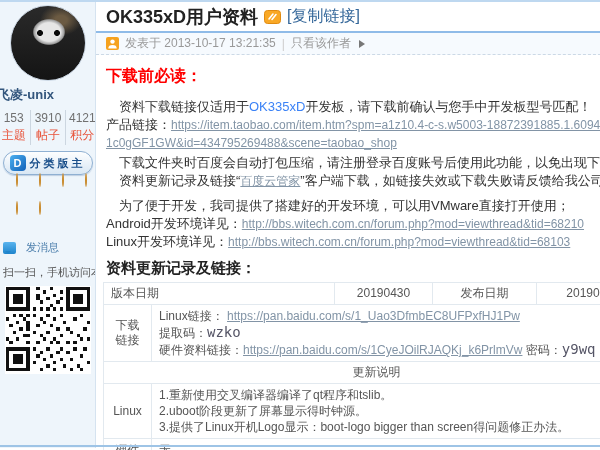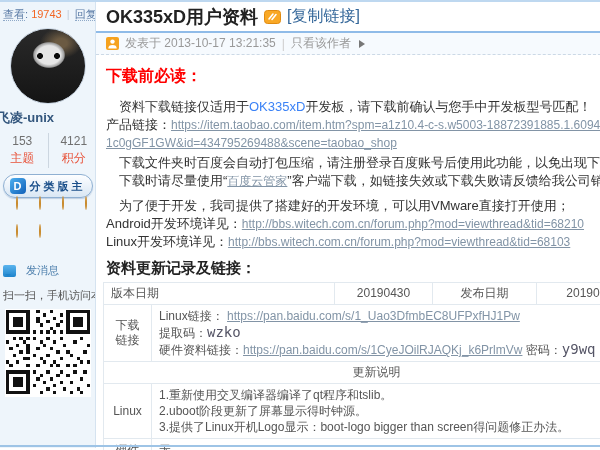--- a/index.html
+++ b/index.html
@@ -107,36 +107,33 @@
   .mono { font-family:"DejaVu Sans Mono","Liberation Mono",monospace; font-size:14px; color:#556; }
 
   .bottom-rule { position:absolute; left:0; bottom:3px; width:600px; height:2px; background:#9ec4e6; }
 </style>
 </head>
 <body>
 
 <div class="layout">
 
   <div class="sidebar">
-    <div class="view-line">
-      <span class="lbl">查看</span><span>:</span>
-      <span class="num">19743</span>
-      <span class="sep">|</span>
-      <span class="lbl">回复</span>
-      
-    </div>
 
     <div class="avatar"></div>
 
     <div class="username">飞凌-unix</div>
 
     <div class="stats">
       <div class="cell">
         <span class="val">153</span>
         <span class="lab">主题</span>
+      </div>
+      <div class="cell">
+        <span class="val">3910</span>
+        <span class="lab">帖子</span>
       </div>
       <div class="cell">
         <span class="val">4121</span>
         <span class="lab">积分</span>
       </div>
     </div>
 
     <div class="mod-badge">
       <span class="discuz-logo">D</span>
       <span class="mb-text">分类版主</span>
@@ -207,21 +204,21 @@
 
     <div class="content">
       <div class="warning">下载前必读：</div>
 
       <p class="para indent nowrap"><span>资料下载链接仅适用于</span><span class="red">OK335xD</span><span>开发板，请下载前确认与您手中开发板型号匹配！</span></p>
 
       <p class="para wrap-para"><span>产品链接：</span><span class="lnk">https://item.taobao.com/item.htm?spm=a1z10.4-c-s.w5003-18872391885.1.6094f1c0gGF1GW&amp;id=434795269488&amp;scene=taobao_shop</span></p>
 
       <p class="para indent nowrap">下载文件夹时百度会自动打包压缩，请注册登录百度账号后使用此功能，以免出现下载后不能解压的现象。</p>
 
-      <p class="para indent nowrap"><span>下载时请尽量使用“</span><span class="lnk-sm">百度云管家</span><span>”客户端下载，如链接失效或下载失败请反馈给我公司销售人员，谢谢！</span></p>
+      <p class="para indent nowrap"><span>资料更新记录及链接“</span><span class="lnk-sm">百度云管家</span><span>”客户端下载，如链接失效或下载失败请反馈给我公司销售人员，谢谢！</span></p>
 
       <div class="gap8"></div>
 
       <p class="para indent nowrap">为了便于开发，我司提供了搭建好的开发环境，可以用VMware直接打开使用；</p>
 
       <p class="para nowrap"><span>Android开发环境详见：</span><span class="lnk">http://bbs.witech.com.cn/forum.php?mod=viewthread&amp;tid=68210</span></p>
 
       <p class="para nowrap"><span>Linux开发环境详见：</span><span class="lnk">http://bbs.witech.com.cn/forum.php?mod=viewthread&amp;tid=68103</span></p>
 
       <div class="section-title">资料更新记录及链接：</div>

